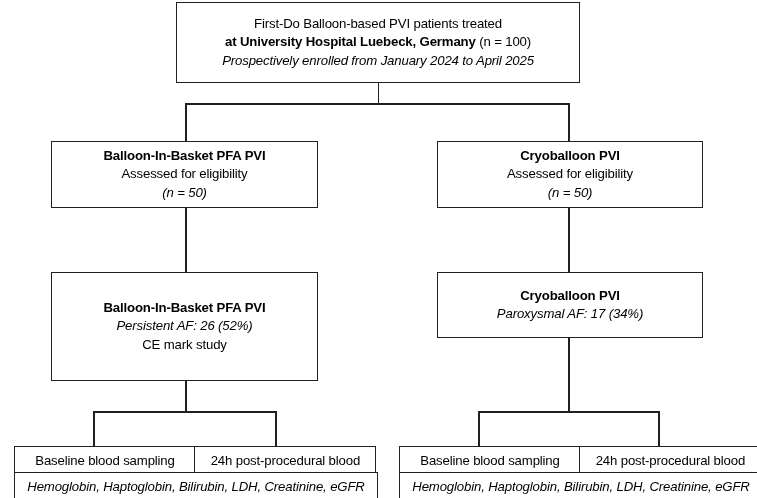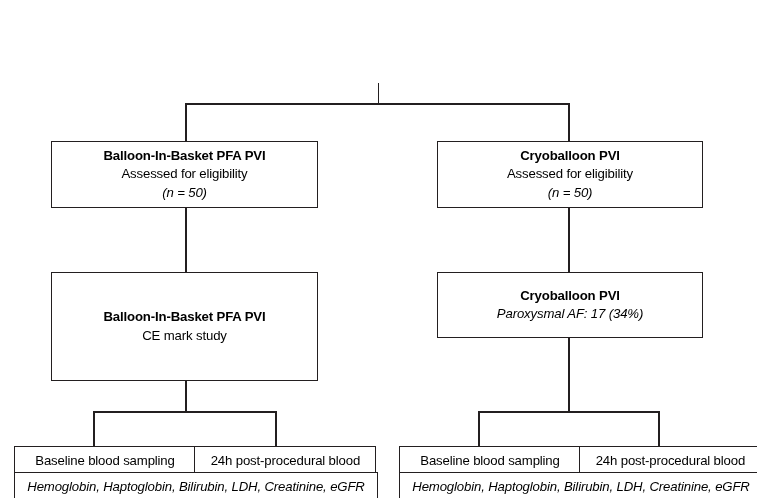--- a/index.html
+++ b/index.html
@@ -98,35 +98,41 @@
   <div class="conn vert" style="left:185px; top:381px; height:31px;"></div>
   <div class="conn horiz" style="left:93px; top:411px; width:184px;"></div>
   <div class="conn vert" style="left:93px; top:411px; height:35px;"></div>
   <div class="conn vert" style="left:275.2px; top:411px; height:35px;"></div>
 
   <div class="conn vert" style="left:568.2px; top:338px; height:74px;"></div>
   <div class="conn horiz" style="left:478px; top:411px; width:182px;"></div>
   <div class="conn vert" style="left:478px; top:411px; height:35px;"></div>
   <div class="conn vert" style="left:658.4px; top:411px; height:35px;"></div>
 
+  <div class="box" style="left:176px; top:2px; width:404px; height:81px;">
+    <div class="tline">First-Do Balloon-based PVI patients treated</div>
+    <div class="tline"><span class="b">at University Hospital Luebeck, Germany</span><span> (n = 100)</span></div>
+    <div class="tline i">Prospectively enrolled from January 2024 to April 2025</div>
+  </div>
 
   <div class="box" style="left:51px; top:141px; width:267px; height:67px;">
     <div class="tline b">Balloon-In-Basket PFA PVI</div>
     <div class="tline">Assessed for eligibility</div>
     <div class="tline i">(n = 50)</div>
   </div>
 
   <div class="box" style="left:437px; top:141px; width:266px; height:67px;">
     <div class="tline b">Cryoballoon PVI</div>
     <div class="tline">Assessed for eligibility</div>
     <div class="tline i">(n = 50)</div>
   </div>
 
   <div class="box" style="left:51px; top:272px; width:267px; height:109px;">
     <div class="tline b">Balloon-In-Basket PFA PVI</div>
+    <div class="tline i">Persistent AF: 26 (52%)</div>
     <div class="tline">CE mark study</div>
   </div>
 
   <div class="box" style="left:437px; top:272px; width:266px; height:66px;">
     <div class="tline b">Cryoballoon PVI</div>
     <div class="tline i">Paroxysmal AF: 17 (34%)</div>
   </div>
 
   <div class="tbl" style="left:3px; top:446px; width:364px;">
     <div class="tbl-row">

